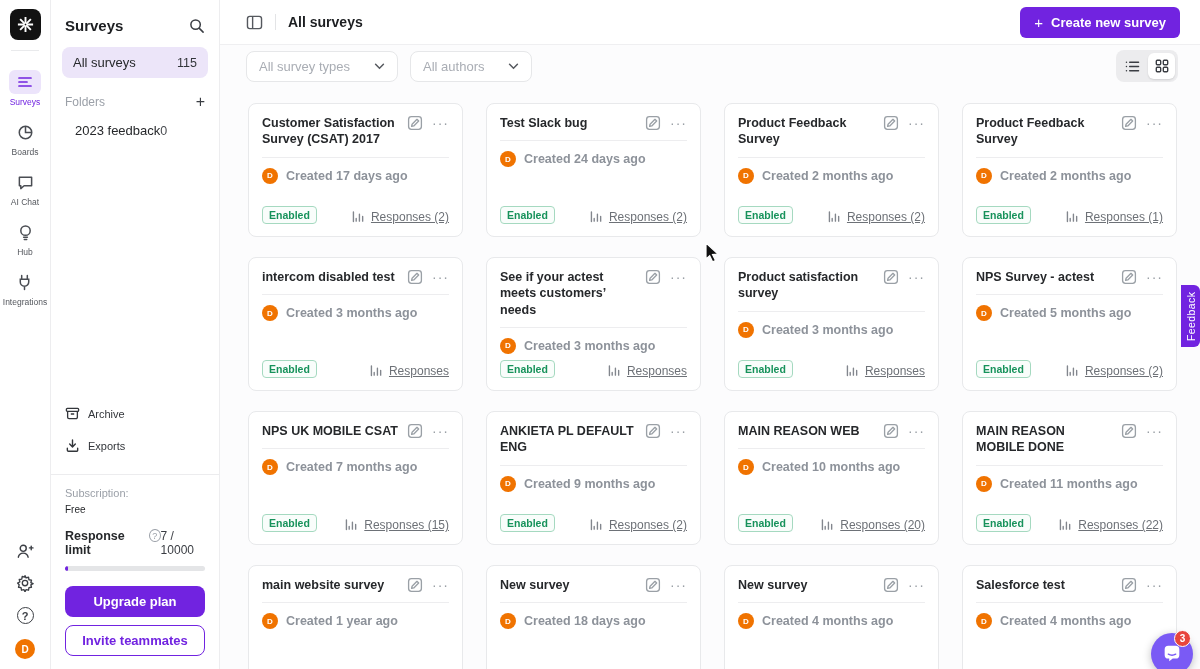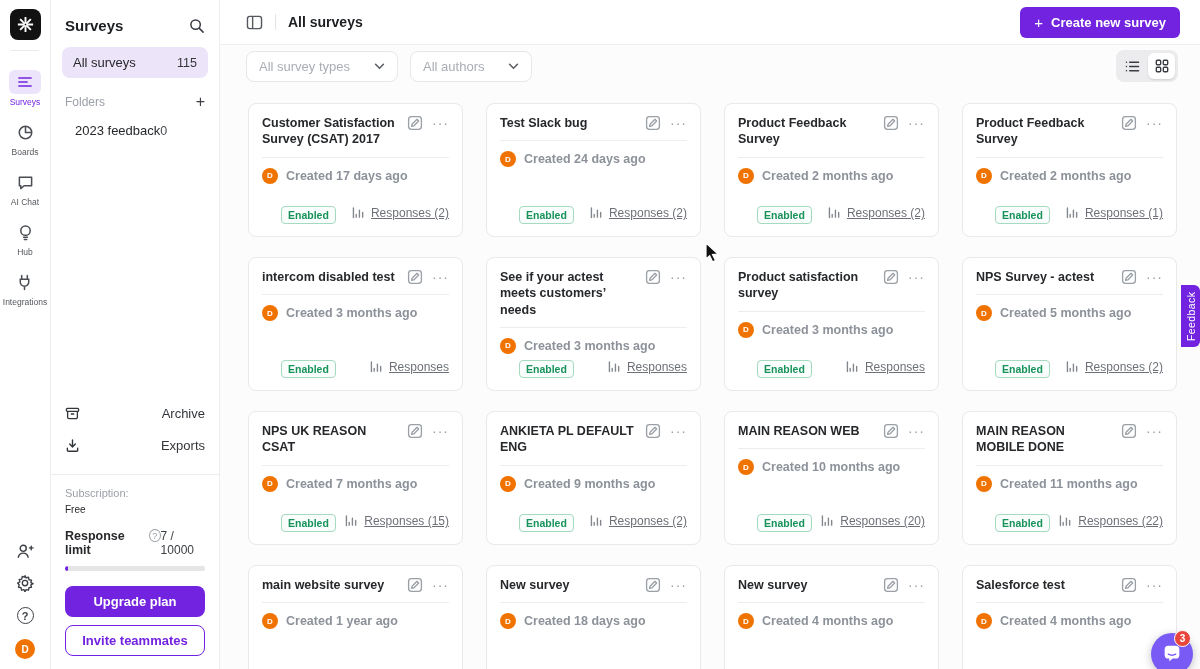--- a/index.html
+++ b/index.html
@@ -25,21 +25,21 @@
   .sb-head { display:flex; align-items:center; justify-content:space-between; padding:17px 14px 13px; }
   .sb-title { font-size:15px; font-weight:bold; color:#1c1e21; }
   .sb-selected { margin:0 11px; background:#ece5f9; border-radius:8px; padding:8px 11px; display:flex; justify-content:space-between; align-items:center; font-size:13px; color:#26282b; cursor:pointer; }
   .sb-count { font-size:12.5px; color:#33363b; }
   .sb-folders-head { display:flex; justify-content:space-between; align-items:center; padding:16px 14px 4px;text-align:right; }
   .sb-folders-label { font-size:12px; color:#9ba0a8; }
   .sb-plus { font-size:16px; color:#3a3d43; cursor:pointer; line-height:1; }
   .folder-row { display:flex; align-items:center; padding:9px 16px 9px 24px; font-size:13px; color:#26282b; cursor:pointer; }
   .folder-count { color:#4a4d52; font-size:12.5px; }
   .sb-bottom { margin-top:auto; }
-  .sb-linkrow { display:flex; align-items:center; gap:0; padding:8px 14px; font-size:13px; color:#33363b; cursor:pointer;justify-content:space-between; }
+  .sb-linkrow { display:flex; align-items:center; gap:8px; padding:8px 14px; font-size:11px; color:#33363b; cursor:pointer; }
   .sb-linkrow + .sb-linkrow { margin-top:1px; }
   .sb-divider { border:none; border-top:1px solid #ececee; margin:13px 0 0; }
   .sub-block { padding:12px 14px 0; }
   .sub-label { font-size:11px; color:#9ba0a8; }
   .sub-plan { font-size:10px; color:#26282b; margin-top:5px; }
   .limit-row { display:flex; padding:0 14px; margin-top:14px; }
   .limit-label { font-size:12.5px; font-weight:bold; color:#26282b; }
   .q-circle { width:13px; height:13px; border:1.2px solid #9ba0a8; color:#9ba0a8; border-radius:50%; font-size:9px; display:flex; align-items:center; justify-content:center; margin-left:5px; }
   .limit-value { margin-left:auto; font-size:12px; color:#3a3d43; }
   .progress { margin:9px 14px 0; height:5px; border-radius:3px; background:#e4e5e7; overflow:hidden; }
@@ -68,21 +68,21 @@
   .card { width:215px; height:134px; background:#fff; border:1px solid #e8e9eb; border-radius:8px; padding:11px 13px 12px; display:flex; flex-direction:column; }
   .card-head { display:flex; align-items:flex-start; }
   .card-title { flex:1; font-size:12.5px; font-weight:bold; color:#26282b; line-height:1.3; padding-right:6px; }
   .card-actions { display:flex; align-items:center; gap:9px; color:#9aa0a6; }
   .card-actions .act { cursor:pointer; display:flex; }
   .dots { font-size:14px; letter-spacing:1px; line-height:10px; color:#9aa0a6; cursor:pointer; }
   .card-divider { border:none; border-top:1px solid #ededef; margin:9px 0 10px; }
   .created-row { display:flex; align-items:center; gap:8px; }
   .mini-avatar { width:16px; height:16px; border-radius:50%; background:var(--orange); color:#fff; font-size:8px; font-weight:bold; display:flex; align-items:center; justify-content:center; flex:0 0 16px; }
   .created-text { font-size:12.5px; color:#8d929a;font-weight:bold; }
-  .card-foot { margin-top:auto; display:flex; align-items:flex-start; justify-content:space-between;margin-left:19px; }
+  .card-foot { margin-top:auto; display:flex; align-items:flex-end; justify-content:space-between; }
   .badge { font-size:10.5px; font-weight:bold; color:var(--green); border:1px solid #a5d9c0; background:#f9fdfb; border-radius:4px; padding:2px 6px; }
   .resp { display:flex; align-items:center; gap:6px; color:#82868d; cursor:pointer; }
   .resp-link { font-size:12px; color:#6d7177; text-decoration:underline; }
 
   
   .feedback-tab { position:absolute; right:0; top:285px; width:19px; height:62px; background:var(--accent); color:#fff; border-radius:6px 0 0 6px; display:flex; align-items:center; justify-content:center; writing-mode:vertical-rl; transform:rotate(180deg); font-size:10.5px; letter-spacing:.4px; cursor:pointer; }
   .intercom { position:absolute; right:7px; bottom:-6px; width:42px; height:42px; border-radius:50%; background:var(--intercom); display:flex; align-items:center; justify-content:center; cursor:pointer; box-shadow:0 2px 8px rgba(0,0,0,.25); }
   .intercom-badge { position:absolute; right:2px; bottom:28px; min-width:17px; height:17px; border-radius:9px; background:#e8453c; color:#fff; font-size:10px; font-weight:bold; display:flex; align-items:center; justify-content:center; border:1.5px solid #fff; }
   .cursor { position:absolute; left:704px; top:242px; pointer-events:none; }
 </style>
@@ -517,21 +517,21 @@
                 <svg width="13" height="12" viewBox="0 0 14 13" fill="none" stroke="currentColor" stroke-width="1.5" stroke-linecap="round">
                   <path d="M1.5 1v10.5h0M4.5 11V8M8 11V3.5M11.5 11V6"></path>
                 </svg>
                 <span class="resp-link">Responses (2)</span>
               </span>
             </div>
           </div>
 
           <div class="card">
             <div class="card-head">
-              <span class="card-title">NPS UK REASON CSAT</span>
+              <span class="card-title">NPS UK MOBILE CSAT</span>
               <span class="card-actions">
                 <span class="act">
                   <svg width="16" height="16" viewBox="0 0 17 17" fill="none" stroke="currentColor" stroke-width="1.4" stroke-linejoin="round">
                     <rect x="1.7" y="1.7" width="13.6" height="13.6" rx="3"></rect>
                     <path d="M10.6 4.6l1.8 1.8-5.2 5.2-2.3.5.5-2.3z"></path>
                   </svg>
                 </span>
                 <span class="dots">···</span>
               </span>
             </div>

